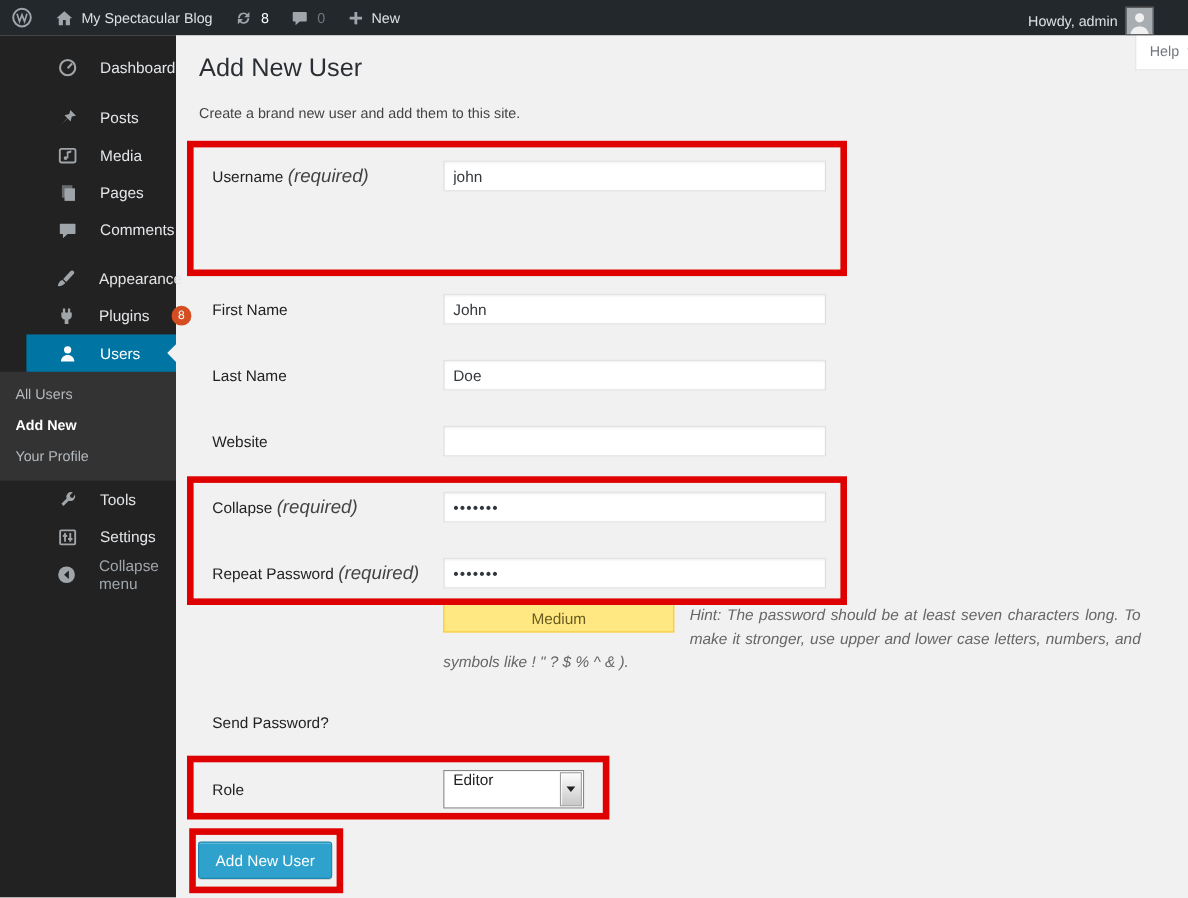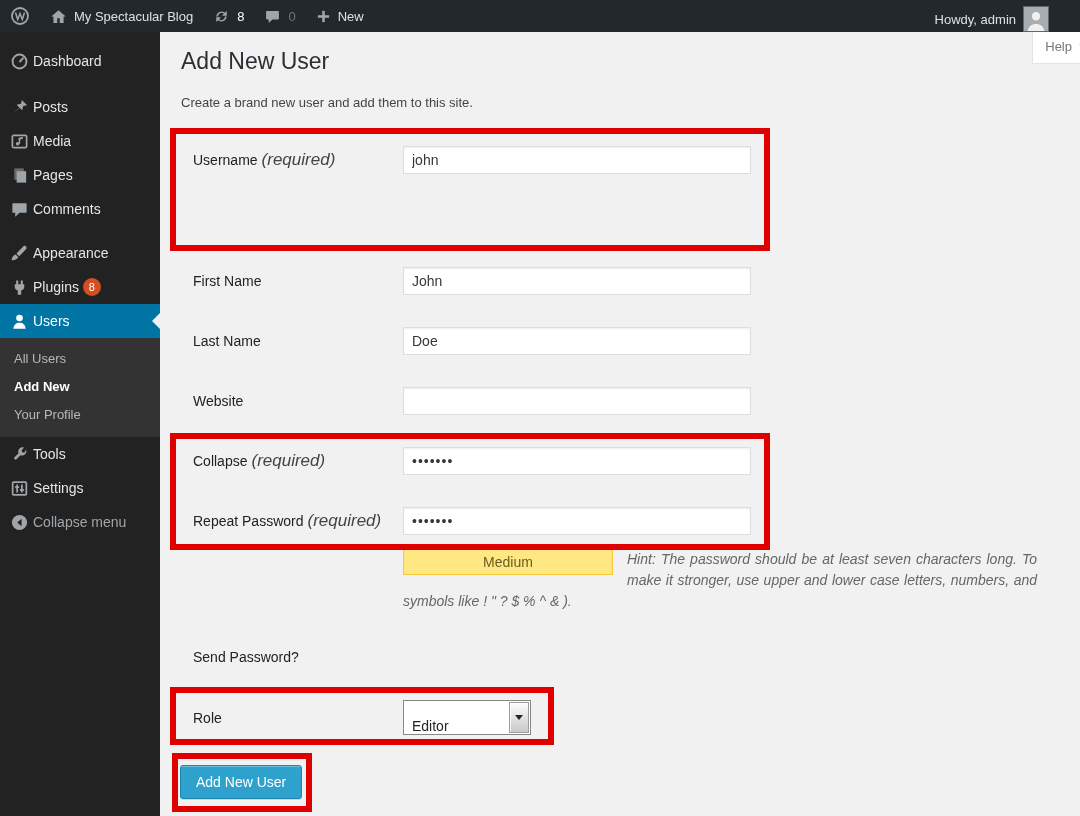--- a/index.html
+++ b/index.html
@@ -26,22 +26,22 @@
   .tb-count-dim { color:#72777c; }
   .tb-right { margin-left:auto; display:flex; align-items:flex-end; padding-right:21px; }
   .avatar-wrap { width:26px; height:26px; border:1px solid #666; }
 
   
   .sidebar {
     position:absolute; top:32px; left:0; width:160px; height:784px;
     background:#222; padding-top:12px; z-index:15;
   }
   .menu-item {
-    height:34px; display:flex; align-items:center; gap:4px;
-    padding-left:9px; color:#e3e5e8; font-size:14px; cursor:pointer; position:relative;
+    height:34px; display:flex; align-items:center; gap:20px;
+    padding-left:27px; color:#e3e5e8; font-size:14px; cursor:pointer; position:relative;margin-left:24px;
   }
   .menu-item .icon { width:20px; display:flex; justify-content:center; color:#a0a5aa; }
   .menu-sep { height:12px; }
   .menu-sep.small { height:10px; }
   .menu-item.active { background:#0074a2; color:#fff; }
   .menu-item.active .icon { color:#fff; }
   .menu-item.active::after {
     content:""; position:absolute; right:0; top:50%; margin-top:-8px;
     border-top:8px solid transparent; border-bottom:8px solid transparent;
     border-right:8px solid #f1f1f1;
@@ -100,21 +100,21 @@
   .checkbox {
     display:inline-block; width:15px; height:15px; border:1px solid #aaa;
     background:#fff; vertical-align:-3px; cursor:pointer;
   }
   .cb-label { margin-left:10px; font-size:14px; color:#32373c; line-height:28px; }
 
   .role-row { height:36px; }
   .role-row .row-label { line-height:36px; }
   .select {
     position:absolute; left:210px; top:0; width:128px; height:35px;
-    border:1px solid #878787; background:#fff; display:flex; align-items:flex-end;
+    border:1px solid #878787; background:#fff; display:flex; align-items:flex-start;
     cursor:pointer;
   }
   .select-value { flex:1; padding-left:8px; font-size:14px; color:#222; }
   .select-btn {
     width:20px; align-self:stretch; margin:1px;
     background:linear-gradient(#fdfdfd,#c8c8c8); border:1px solid #9d9d9d;
     display:flex; align-items:center; justify-content:center;
     box-shadow:inset 1px 1px 0 rgba(255,255,255,.8);
   }
   .tri { width:0; height:0; border-left:4px solid transparent; border-right:4px solid transparent; border-top:5px solid #222; }

